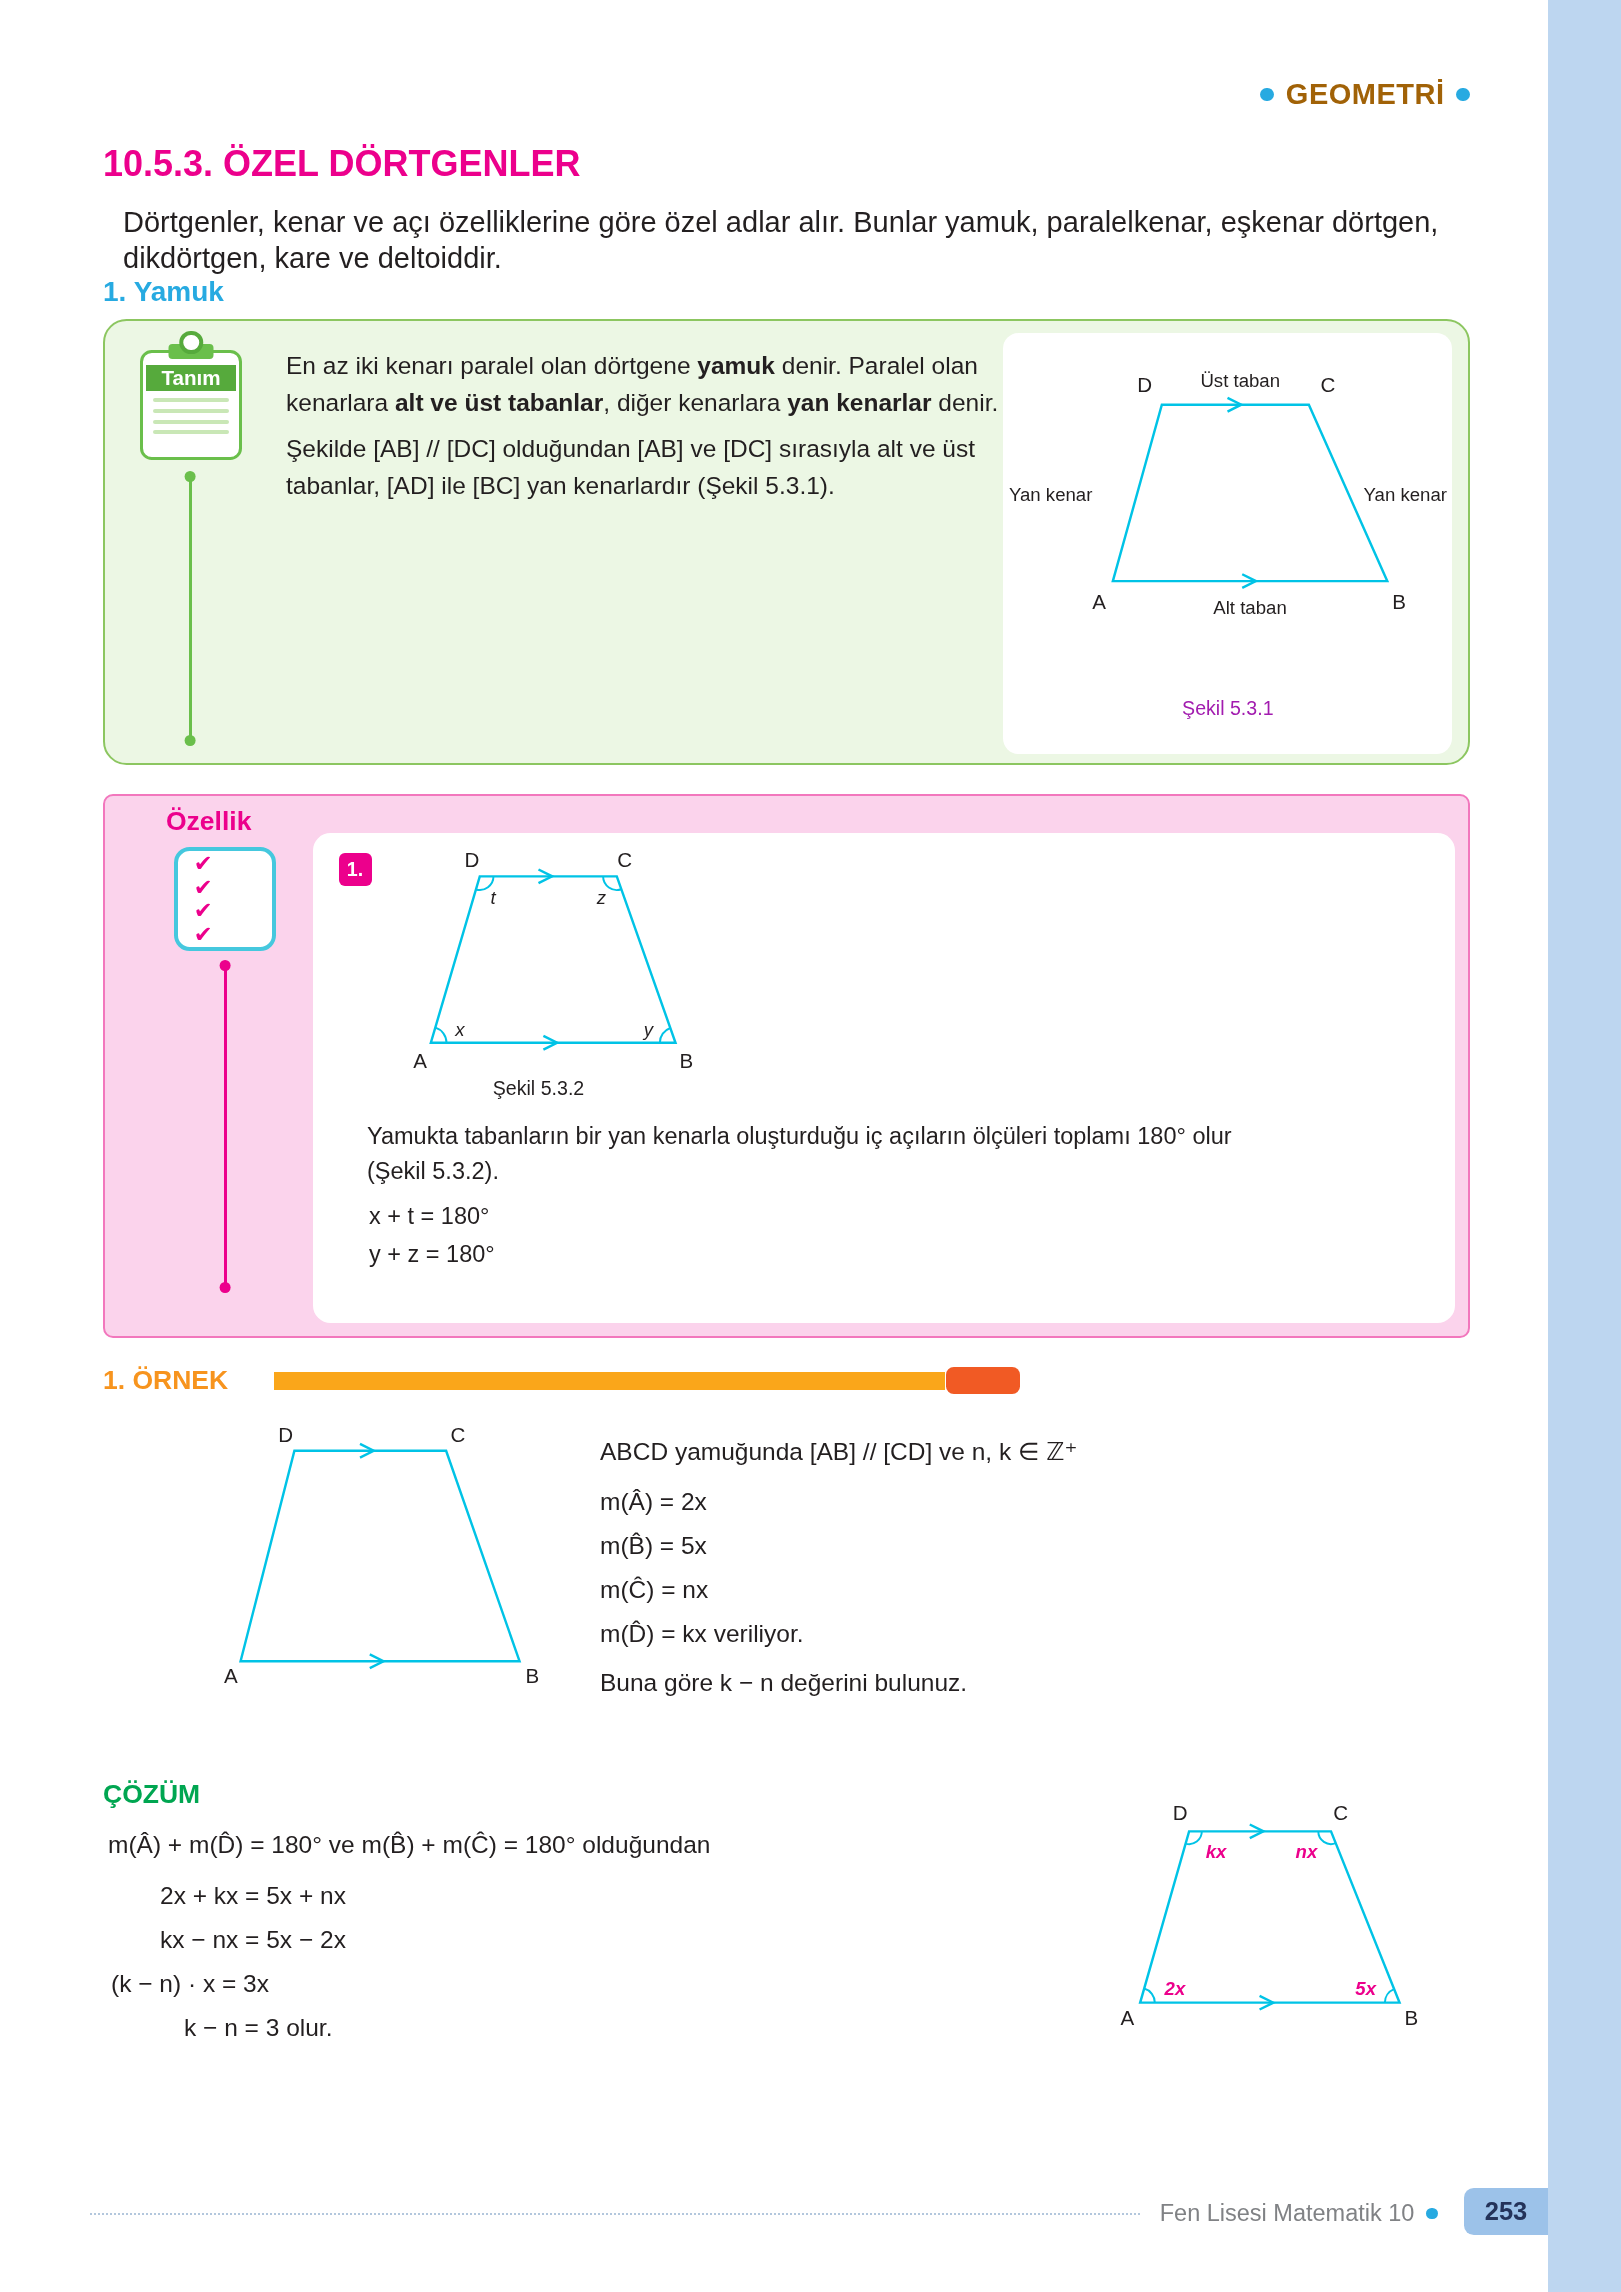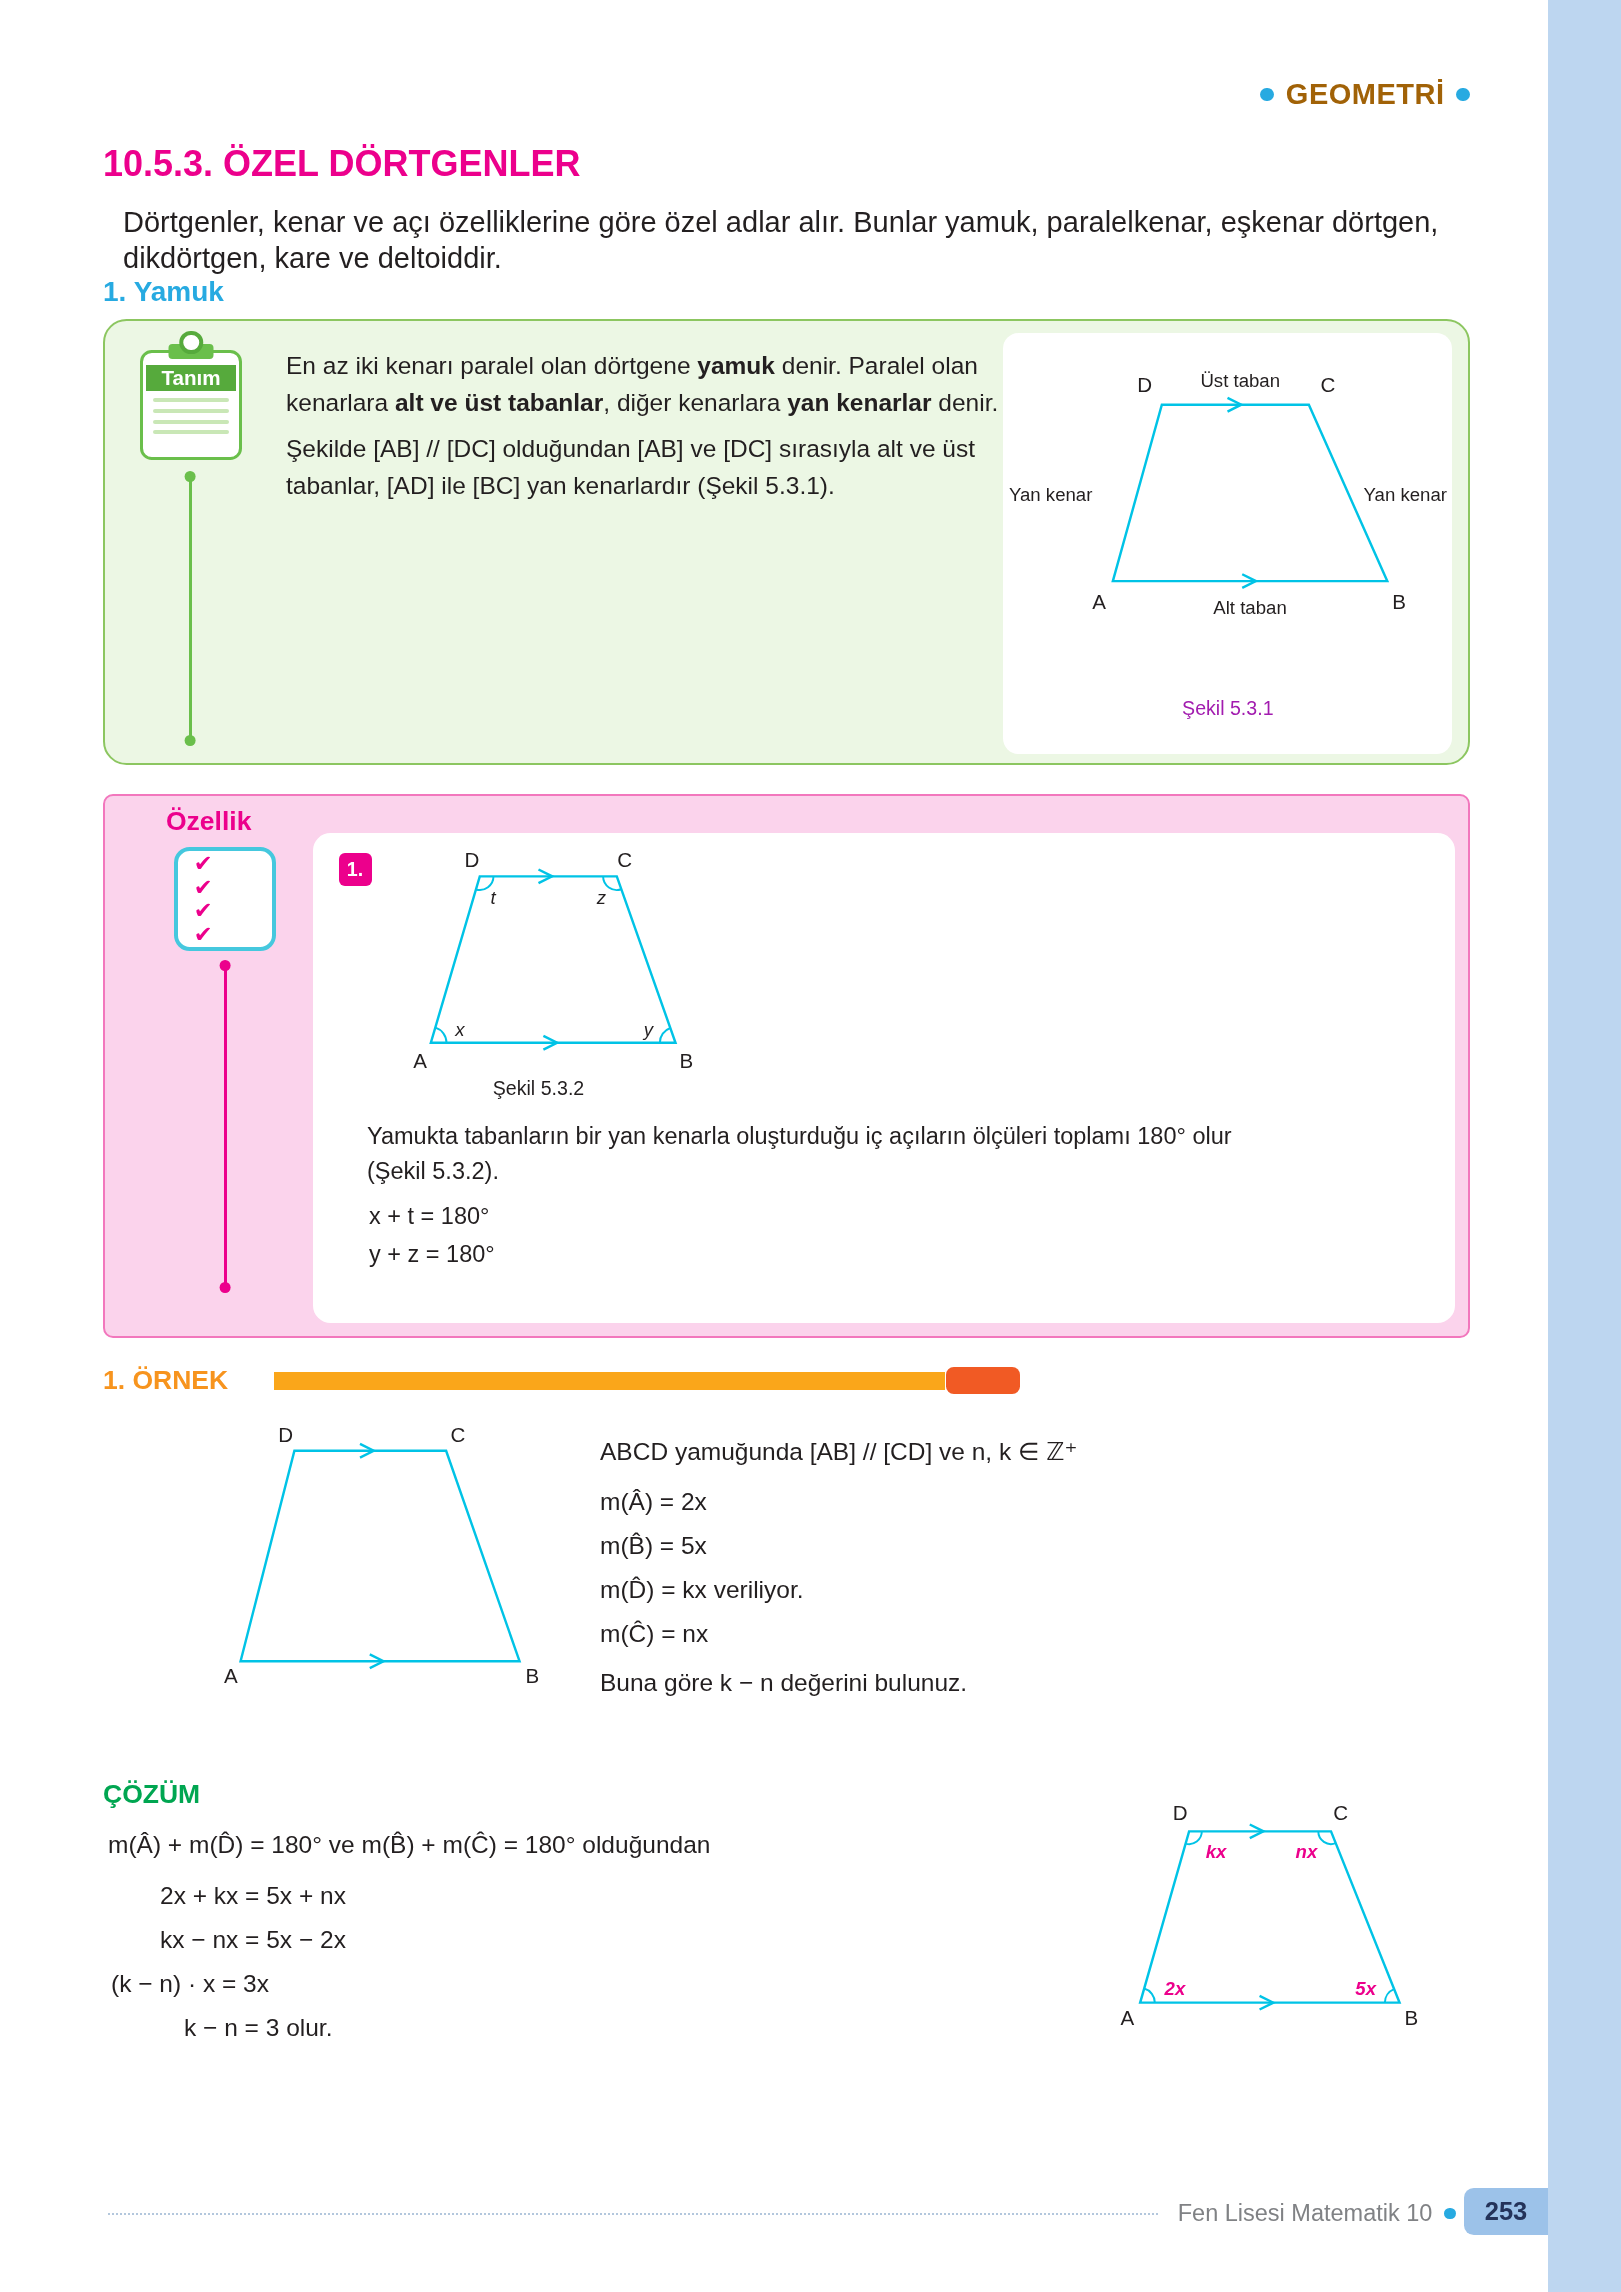--- a/index.html
+++ b/index.html
@@ -91,21 +91,21 @@
   
   .fig .edge { fill:none; stroke:#00c3e6; stroke-width:2.5; }
   .fig .arrow { fill:none; stroke:#00c3e6; stroke-width:2.5; }
   .fig .arc { fill:none; stroke:#00c3e6; stroke-width:2; }
   .fig text { font-size:21px; fill:#231f20; }
   .fig .small { font-size:19px; }
   .fig .ang { font-size:19px; font-style:italic; }
   .fig .mag { font-size:19px; font-weight:bold; font-style:italic; fill:#ec008c; }
 
   
-  .footer { position:absolute; left:108px; top:2196px; width:1348px; height:35px;
+  .footer { position:absolute; left:90px; top:2196px; width:1348px; height:35px;
             display:flex; align-items:center; }
   .footer .dotline { flex:1; border-top:2.9px dotted #b3c7dd; margin-right:19.6px; }
   .footer .f-label { color:#808285; font-size:23.5px; }
   .footer .f-dot { width:11.8px; height:11.8px; border-radius:50%; background:#27aae1; margin-left:11.8px; }
   .page-box { position:absolute; left:1464px; top:2188px; width:84px; height:47px; background:#9cc2e9;
               border-radius:9.8px 0 0 9.8px; display:flex; align-items:center; justify-content:center;
               font-size:25.5px; font-weight:bold; color:#24335a; }
 </style>
 </head>
 <body>
@@ -213,22 +213,22 @@
     <text x="66" y="16" text-anchor="middle">D</text>
     <text x="242" y="16" text-anchor="middle">C</text>
     <text x="10" y="262" text-anchor="middle">A</text>
     <text x="318" y="262" text-anchor="middle">B</text>
   </svg>
 
   <div class="ornek-text">
     <div class="first">ABCD yamuğunda [AB] // [CD] ve n, k ∈ ℤ⁺</div>
     <div class="m-line">m(Â) = 2x</div>
     <div class="m-line">m(B̂) = 5x</div>
+    <div class="m-line">m(Ĉ) = nx</div>
     <div class="m-line">m(D̂) = kx veriliyor.</div>
-    <div class="m-line">m(Ĉ) = nx</div>
     <div class="last">Buna göre k − n değerini bulunuz.</div>
   </div>
 
   <div class="cozum-label">ÇÖZÜM</div>
   <div class="sol-line sol-1">m(Â) + m(D̂) = 180° ve m(B̂) + m(Ĉ) = 180° olduğundan</div>
   <div class="sol-line sol-2">2x + kx = 5x + nx</div>
   <div class="sol-line sol-3">kx − nx = 5x − 2x</div>
   <div class="sol-line sol-4">(k − n) · x = 3x</div>
   <div class="sol-line sol-5">k − n = 3 olur.</div>
 

